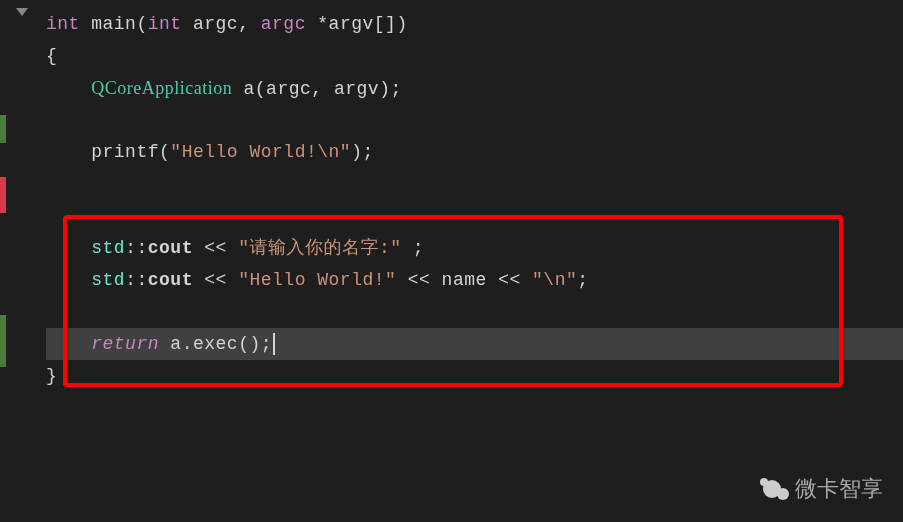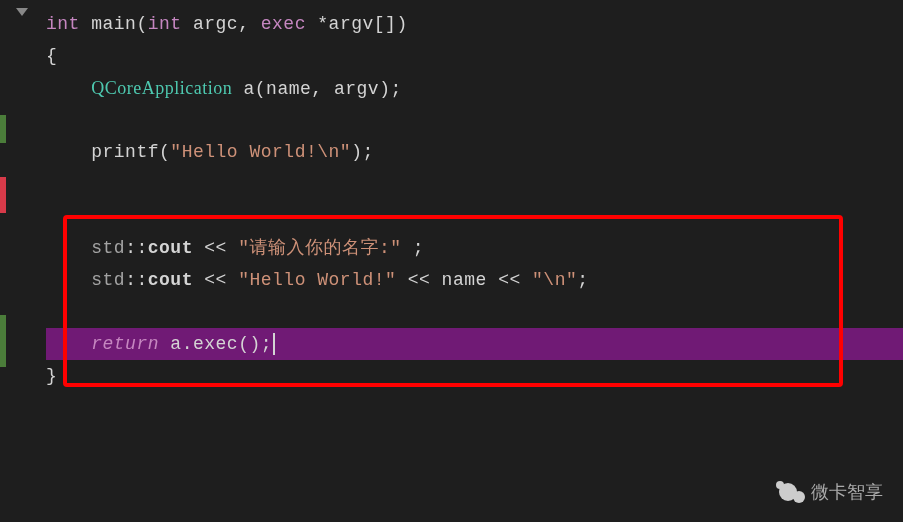--- a/index.html
+++ b/index.html
@@ -58,30 +58,30 @@
       position: relative;
       color: #d4d4d4;
     }
     .line {
       height: 32px;
       line-height: 32px;
       white-space: pre;
       letter-spacing: 0.5px;
     }
     .line-highlight {
-      background: #701a75;
+      background: #404040;
     }
     .kw-type { color: #c586c0; }
     .kw-return { color: #c586c0; font-style: italic; }
     .func-name { color: #d4d4d4; }
     .brace { color: #d4d4d4; }
     .type-name { color: #4ec9b0; font-family: Liberation Serif, serif; }
     .call-name { color: #d4d4d4; }
     .string { color: #ce9178; }
-    .ns { color: #a3a3a3; }
+    .ns { color: #5eead4; }
     .colon { color: #d4d4d4; }
     .member { color: #d4d4d4; font-weight: bold; }
     .stream-op { color: #d4d4d4; }
     .var-name { color: #d4d4d4; }
     .semi { color: #d4d4d4; }
     .red-box {
       position: absolute;
       left: 63px;
       top: 215px;
       width: 780px;
@@ -99,21 +99,21 @@
       margin-left: 1px;
     }
     .watermark {
       position: absolute;
       bottom: 18px;
       right: 20px;
       display: flex;
       align-items: center;
       gap: 6px;
       color: #aaa;
-      font-size: 18px;
+      font-size: 22px;
       font-family: 'Microsoft YaHei', sans-serif;
     }
     .watermark-icon {
       position: relative;
       width: 26px;
       height: 22px;
     }
     .watermark-icon .big {
       position: absolute;
       width: 18px;
@@ -147,23 +147,23 @@
 <body>
 
 <div class="editor-container">
   <div class="gutter">
     <div class="fold-indicator"></div>
     <div class="change-bar change-green-1"></div>
     <div class="change-bar change-red"></div>
     <div class="change-bar change-green-2"></div>
   </div>
   <div class="code-area">
-    <div class="line"><span class="kw-type">int</span><span class="func-name"> main</span><span class="brace">(</span><span class="kw-type">int</span><span class="func-name"> argc, </span><span class="kw-type">exec</span><span class="func-name"> *argv[]</span><span class="brace">)</span></div>
+    <div class="line"><span class="kw-type">int</span><span class="func-name"> main</span><span class="brace">(</span><span class="kw-type">int</span><span class="func-name"> argc, </span><span class="kw-type">argc</span><span class="func-name"> *argv[]</span><span class="brace">)</span></div>
     <div class="line"><span class="brace">{</span></div>
-    <div class="line"><span>    </span><span class="type-name">QCoreApplication</span><span class="call-name"> a(name, argv);</span></div>
+    <div class="line"><span>    </span><span class="type-name">QCoreApplication</span><span class="call-name"> a(argc, argv);</span></div>
     <div class="line"><span></span></div>
     <div class="line"><span>    </span><span class="call-name">printf(</span><span class="string">"Hello World!\n"</span><span class="call-name">);</span></div>
     <div class="line"><span></span></div>
     <div class="line"><span></span></div>
     <div class="line"><span>    </span><span class="ns">std</span><span class="colon">::</span><span class="member">cout </span><span class="stream-op">&lt;&lt; </span><span class="string">"请输入你的名字:"</span><span class="semi"> ;</span></div>
     <div class="line"><span>    </span><span class="ns">std</span><span class="colon">::</span><span class="member">cout </span><span class="stream-op">&lt;&lt; </span><span class="string">"Hello World!"</span><span class="stream-op"> &lt;&lt; </span><span class="var-name">name</span><span class="stream-op"> &lt;&lt; </span><span class="string">"\n"</span><span class="semi">;</span></div>
     <div class="line"><span></span></div>
     <div class="line line-highlight"><span>    </span><span class="kw-return">return</span><span class="call-name"> a.exec();</span><span class="cursor"></span></div>
     <div class="line"><span class="brace">}</span></div>
   </div>

